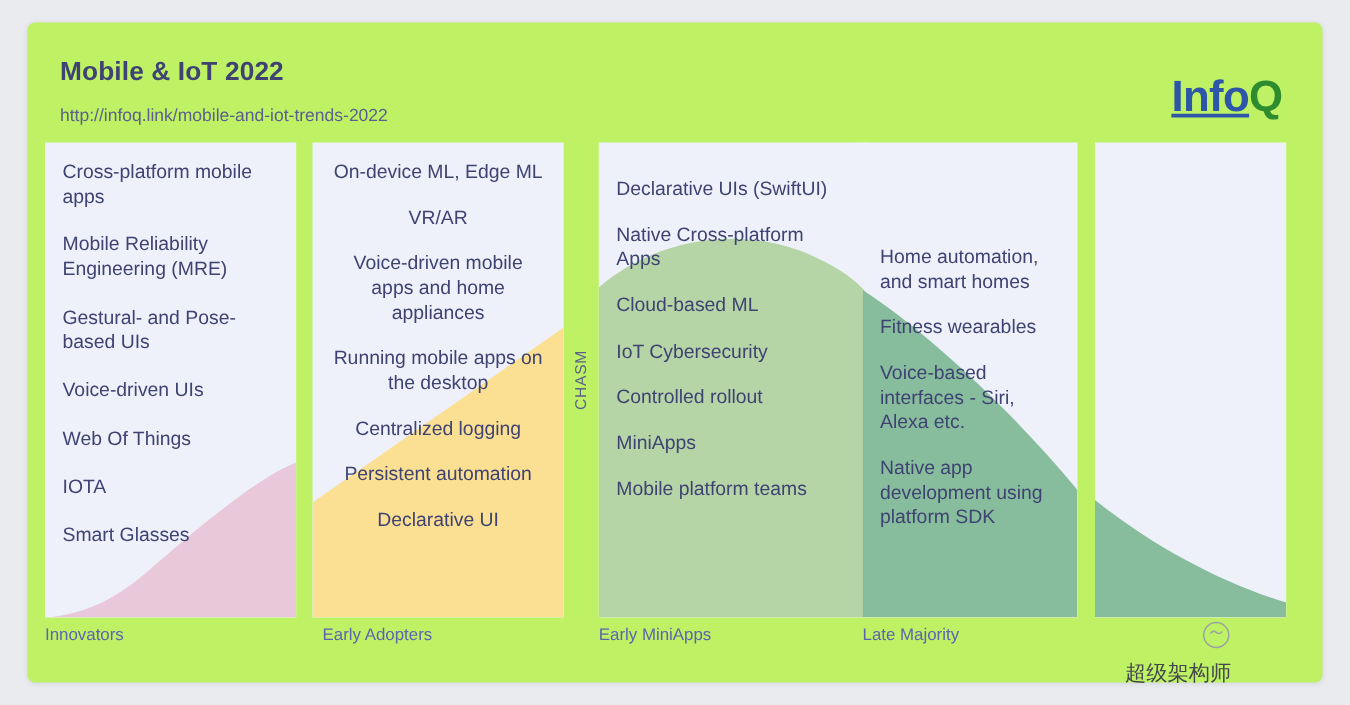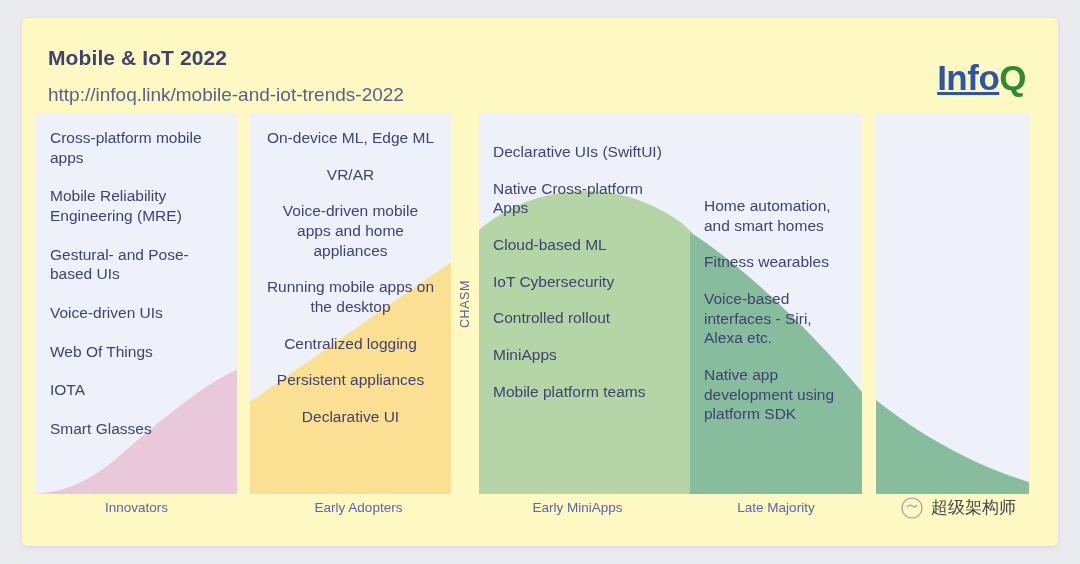--- a/index.html
+++ b/index.html
@@ -21,21 +21,21 @@
     background: #e9ebee;
   }
 
   
   #card {
     position: absolute;
     left: 22px;
     top: 18px;
     width: 1036px;
     height: 528px;
-    background: #fef9c3;
+    background: #bef264;
     border-radius: 6px;
     box-shadow: 0 1px 4px rgba(40,45,80,0.10);
     overflow: hidden;
   }
 
   
   #header {
     position: absolute;
     left: 0; top: 0;
     width: 100%;
@@ -48,21 +48,21 @@
     font-size: 21px;
     font-weight: bold;
     color: #3f4372;
     letter-spacing: 0.1px;
     white-space: nowrap;
   }
   #source-url {
     position: absolute;
     left: 26px;
     top: 66px;
-    font-size: 19px;
+    font-size: 14px;
     color: #5b608c;
     white-space: nowrap;
   }
 
   
   #infoq-logo {
     position: absolute;
     right: 32px;
     top: 42px;
     font-size: 35px;
@@ -150,38 +150,38 @@
     left: 0;
     top: 482px;
     width: 1036px;
     height: 34px;
   }
   .legend-label {
     position: absolute;
     top: 0;
     font-size: 13.5px;
     color: #5d63ad;
-    text-align: center;
     white-space: nowrap;
   }
   #legend-1 { left: 14px;  width: 201px; }
   #legend-2 { left: 236px; width: 201px; }
   #legend-3 { left: 457px; width: 197px; }
   #legend-4 { left: 668px; width: 172px; }
   #legend-5 { left: 854px; width: 153px; }
 
   
   #watermark {
     position: absolute;
     left: 900px;
     top: 496px;
     display: flex;
-    align-items: flex-start;
+    align-items: flex-end;
     gap: 7px;
     z-index: 20;
+    flex-direction: column;
   }
   #watermark-text {
     font-size: 17px;
     color: #44484d;
     font-family: "DejaVu Sans", sans-serif;
     white-space: nowrap;
   }
 </style>
 </head>
 <body>
@@ -218,21 +218,21 @@
       <div class="column" id="col-2">
         <svg class="curve" viewBox="0 0 201 380" preserveAspectRatio="none">
           <path d="M201,148 L0,288 L0,380 L201,380 Z" fill="#fbdf92"></path>
         </svg>
         <div class="col-inner">
           <div class="trend-item">On-device ML, Edge ML</div>
           <div class="trend-item">VR/AR</div>
           <div class="trend-item">Voice-driven mobile apps and home appliances</div>
           <div class="trend-item">Running mobile apps on the desktop</div>
           <div class="trend-item">Centralized logging</div>
-          <div class="trend-item">Persistent appliances</div>
+          <div class="trend-item">Persistent automation</div>
           <div class="trend-item">Declarative UI</div>
         </div>
       </div>
 
       <div class="column" id="col-3">
         <svg class="curve" viewBox="0 0 197 380" preserveAspectRatio="none">
           <path d="M0,116 C45,74 110,66 160,92 C178,101 189,110 197,120 L197,380 L0,380 Z" fill="#b5d5a7"></path>
         </svg>
         <div class="col-inner">
           <div class="trend-item">Declarative UIs (SwiftUI)</div>

